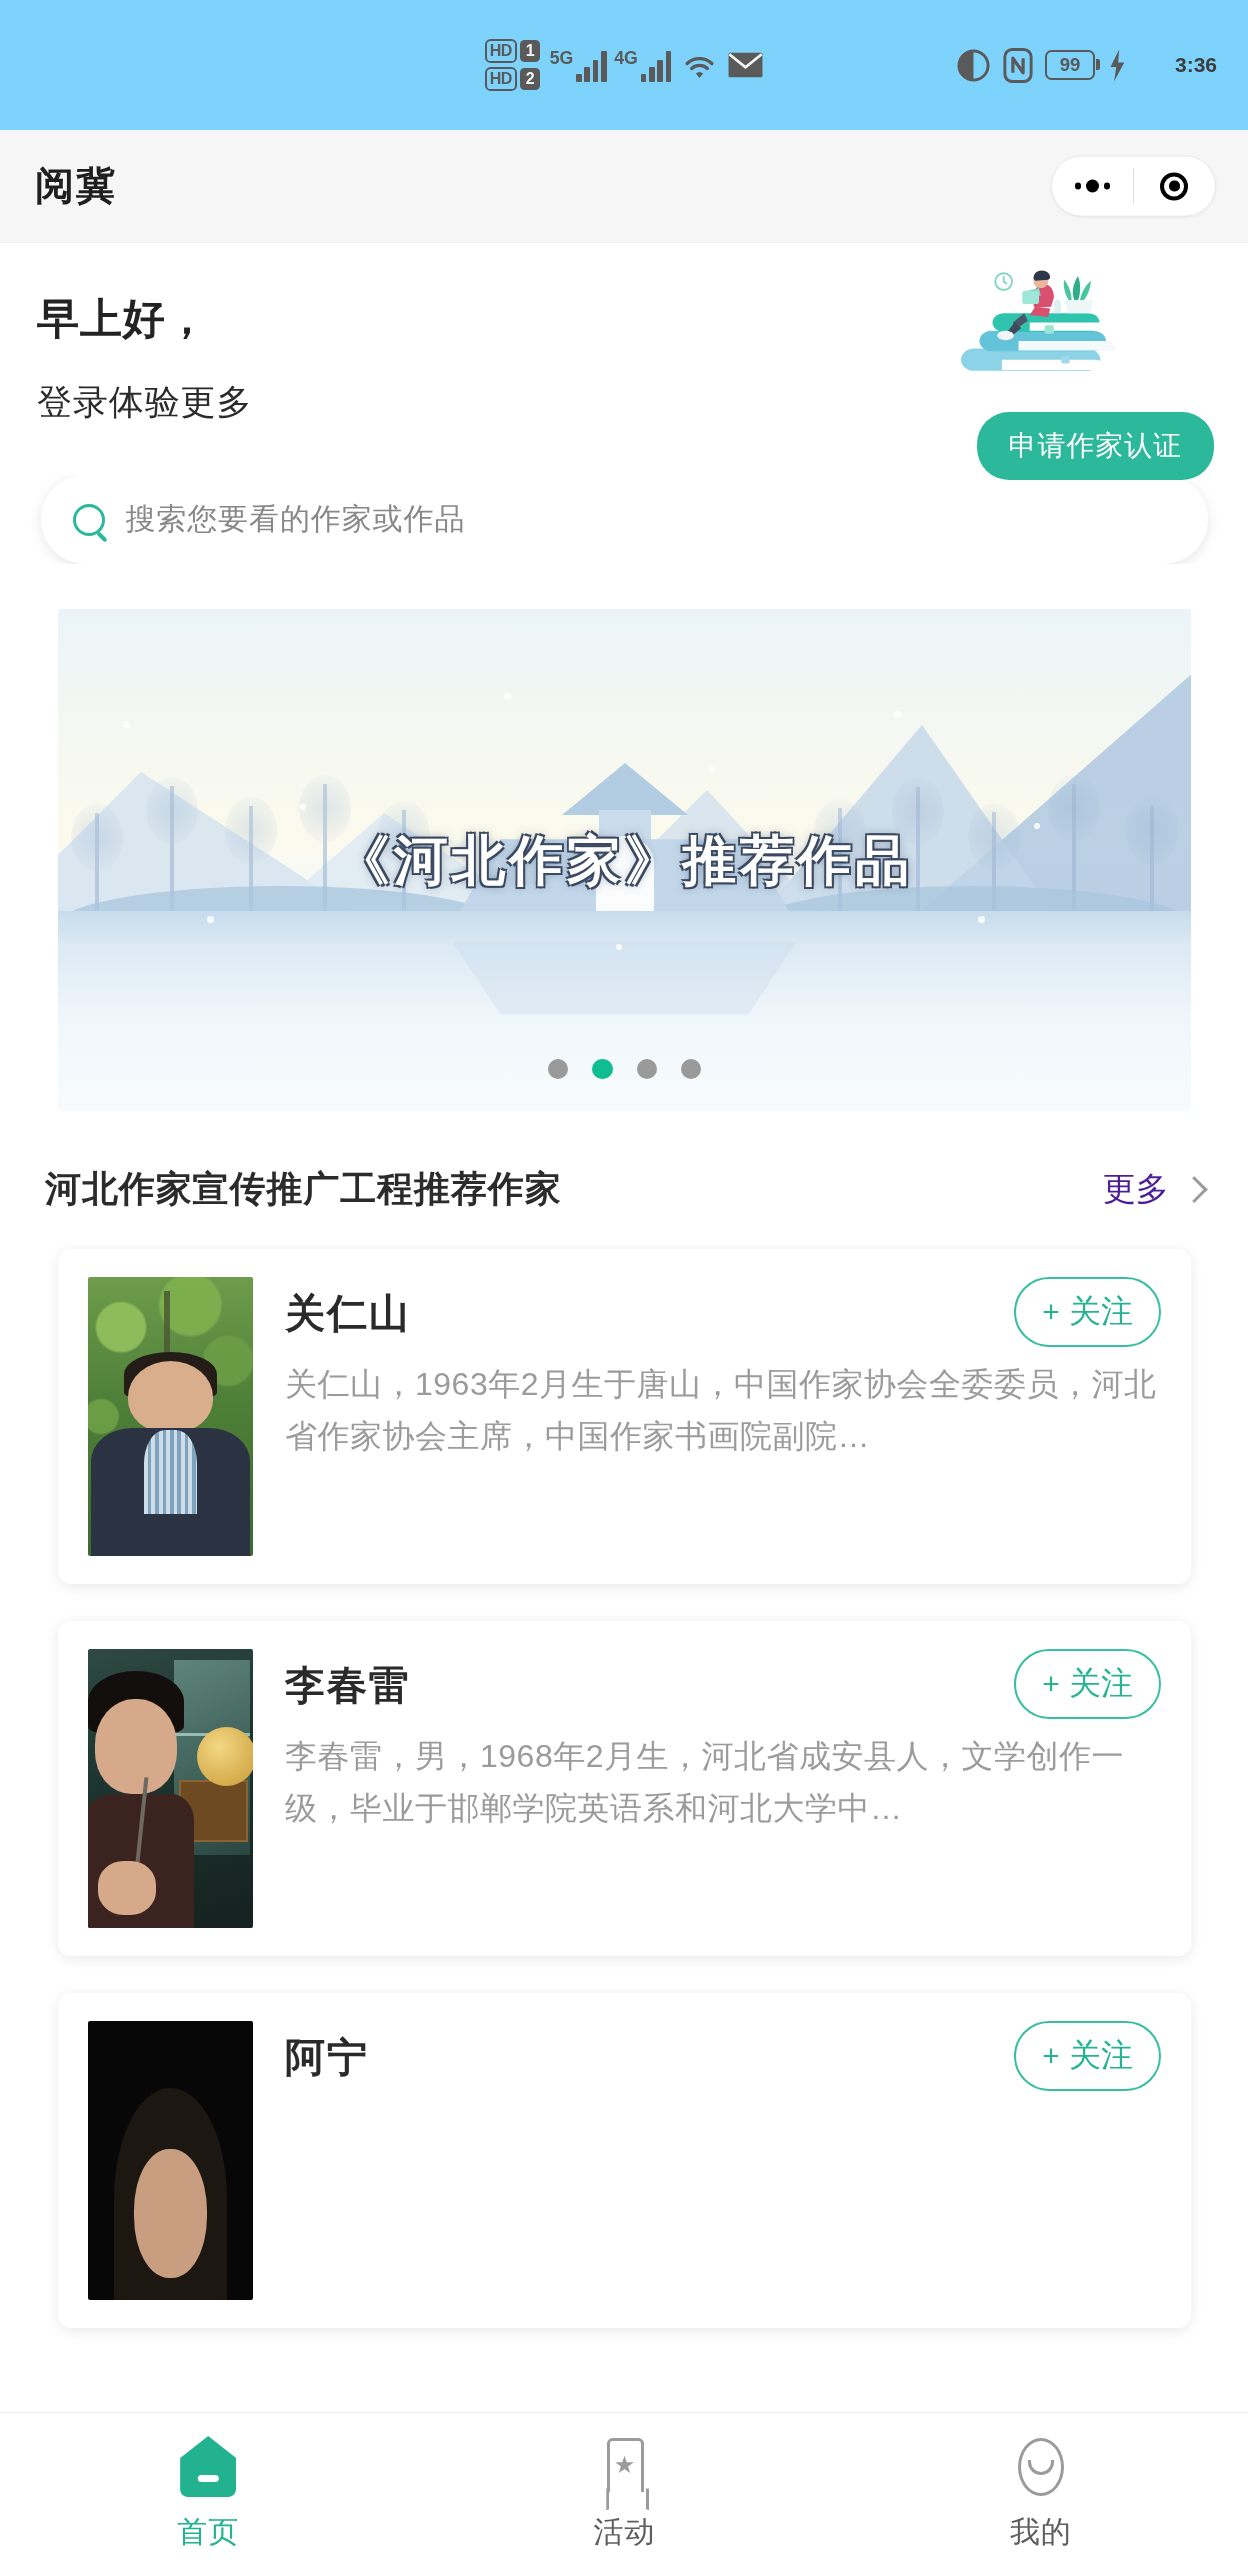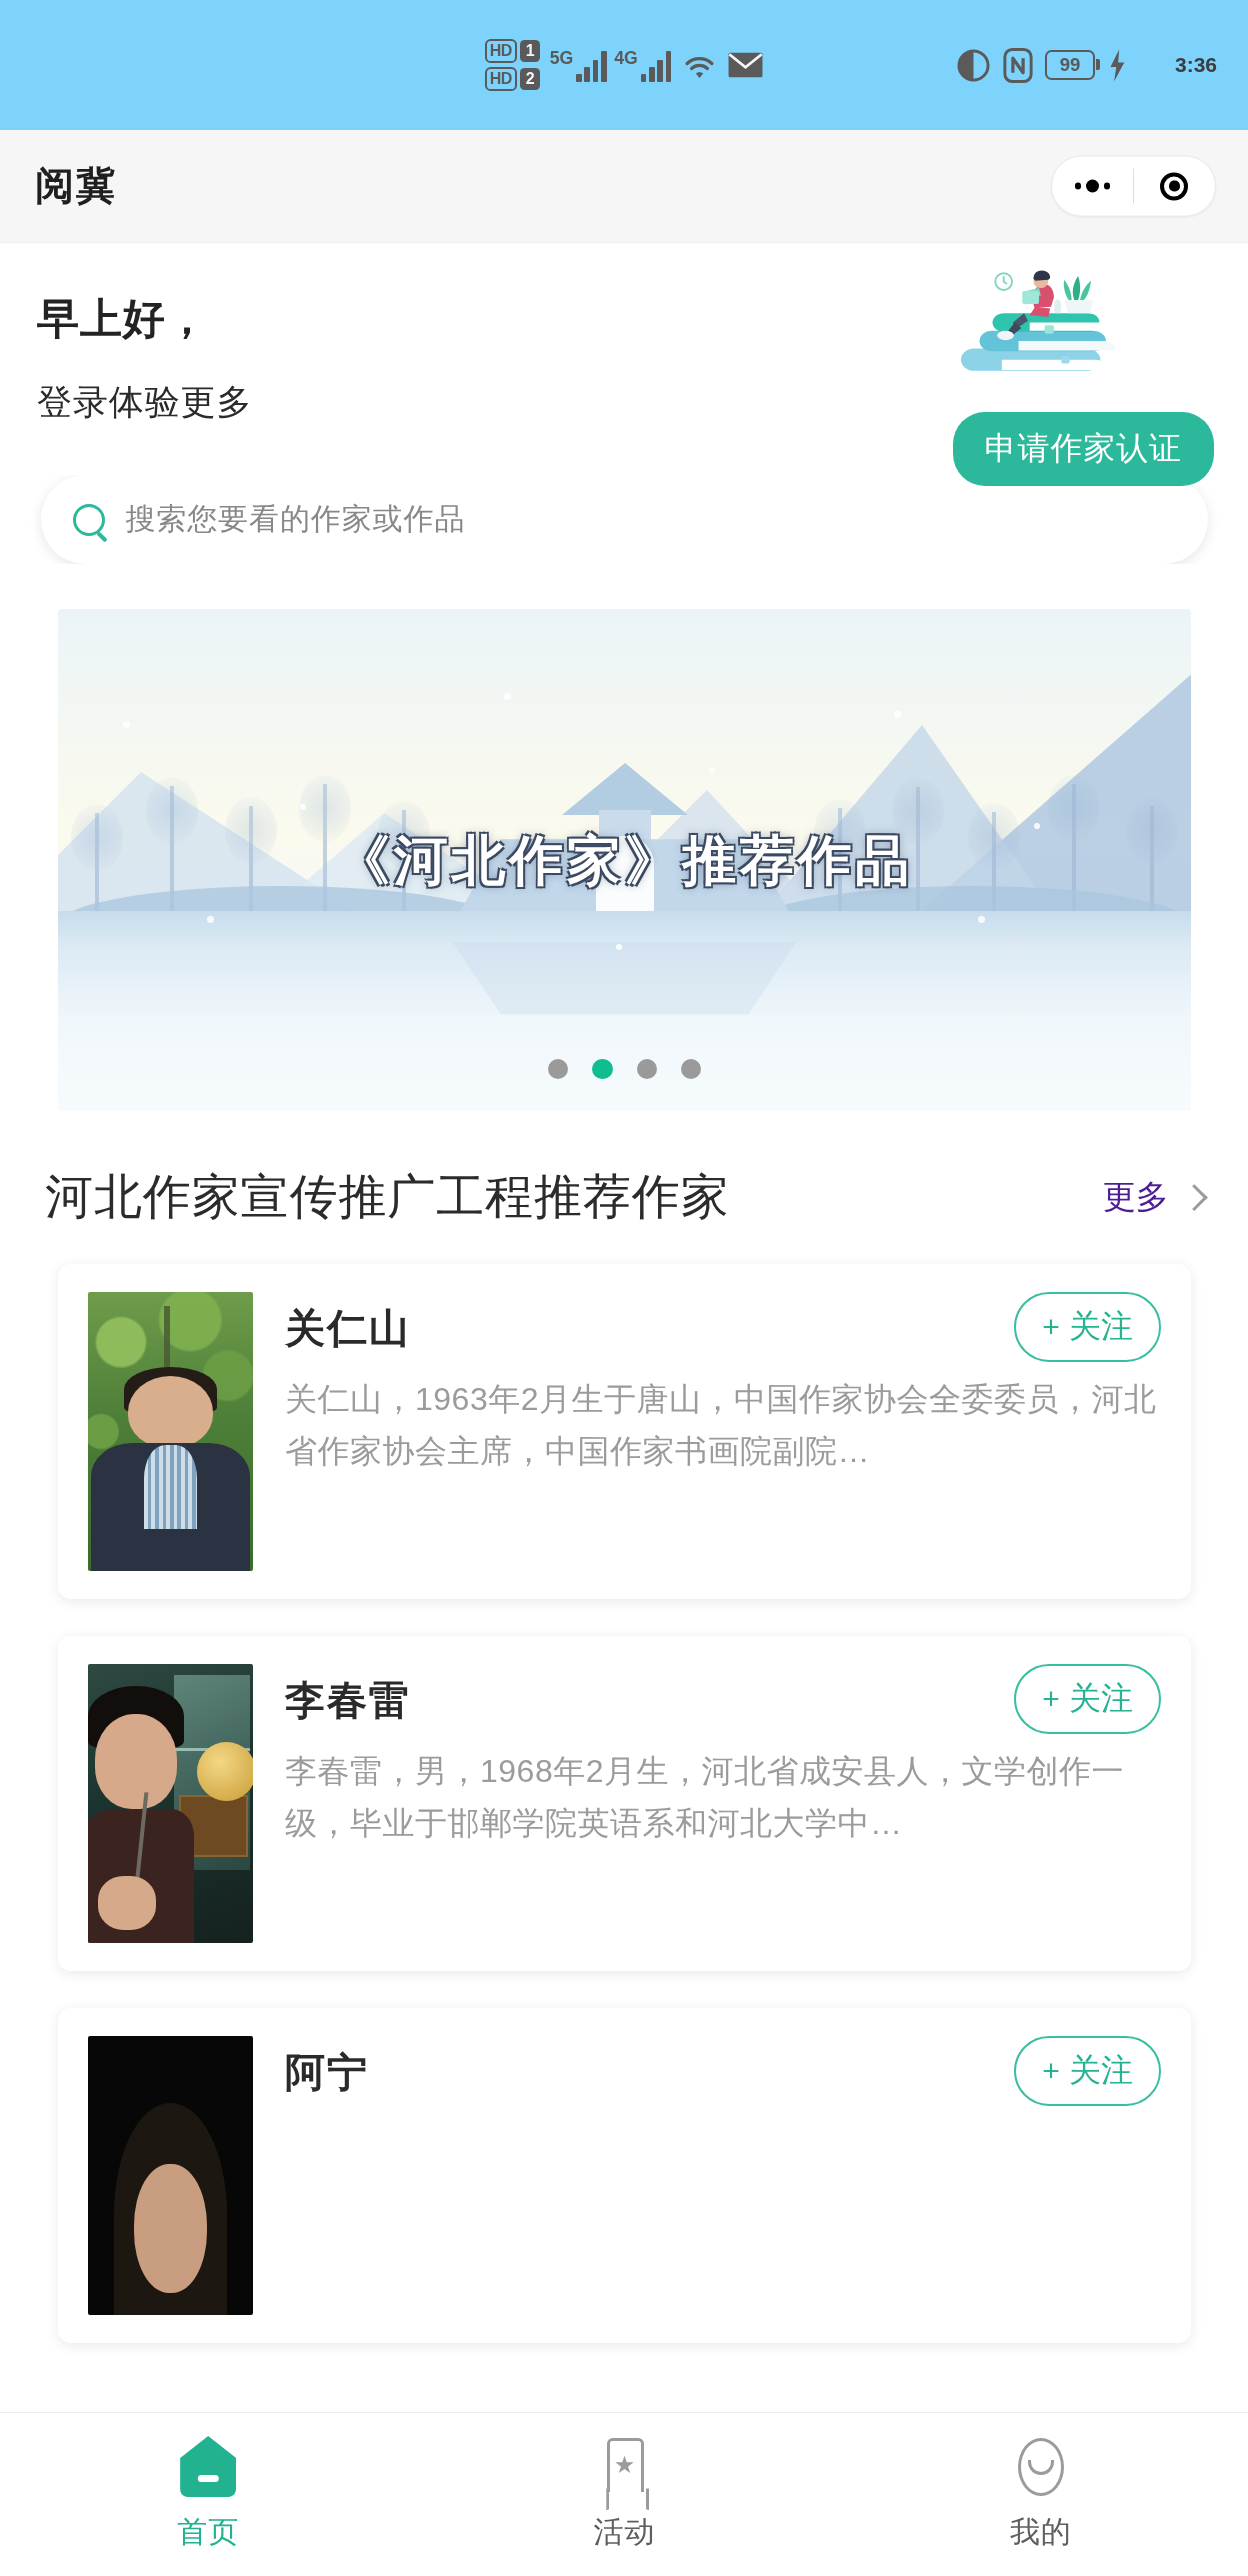--- a/index.html
+++ b/index.html
@@ -181,21 +181,21 @@
     top: 20.4px;
     width: 177px;
     height: 119px;
   }
   .apply-btn {
     position: absolute;
     right: 35px;
     top: 169px;
     background: #2CB99B;
     color: #ffffff;
-    font-size: 32px;
+    font-size: 28px;
     border-radius: 32px;
     padding: 15px 32px;
     letter-spacing: 0.9px;
     white-space: nowrap;
   }
 
   
   .search-wrap { padding: 0 41px; background: #fff; }
   .searchbar {
     height: 89px;
@@ -369,21 +369,21 @@
   .dot.active { background: #10BD90; }
 
   
   .sec-head {
     display: flex;
     align-items: center;
     justify-content: space-between;
     padding: 54px 45px 35px 45px;
     background: #fff;
   }
-  .sec-title { font-size: 48px; font-weight: normal; color: #2b2b2b; letter-spacing: 0.9px; }
+  .sec-title { font-size: 36px; font-weight: bold; color: #2b2b2b; letter-spacing: 0.9px; }
   .sec-more { display: flex; align-items: center; gap: 16.7px; }
   .more-txt { font-size: 33px; color: #4c1d95; }
   .chev {
     width: 18.6px; height: 18.6px;
     border-right: 3.7px solid #9a9a9a;
     border-top: 3.7px solid #9a9a9a;
     transform: rotate(45deg);
   }
 
   

